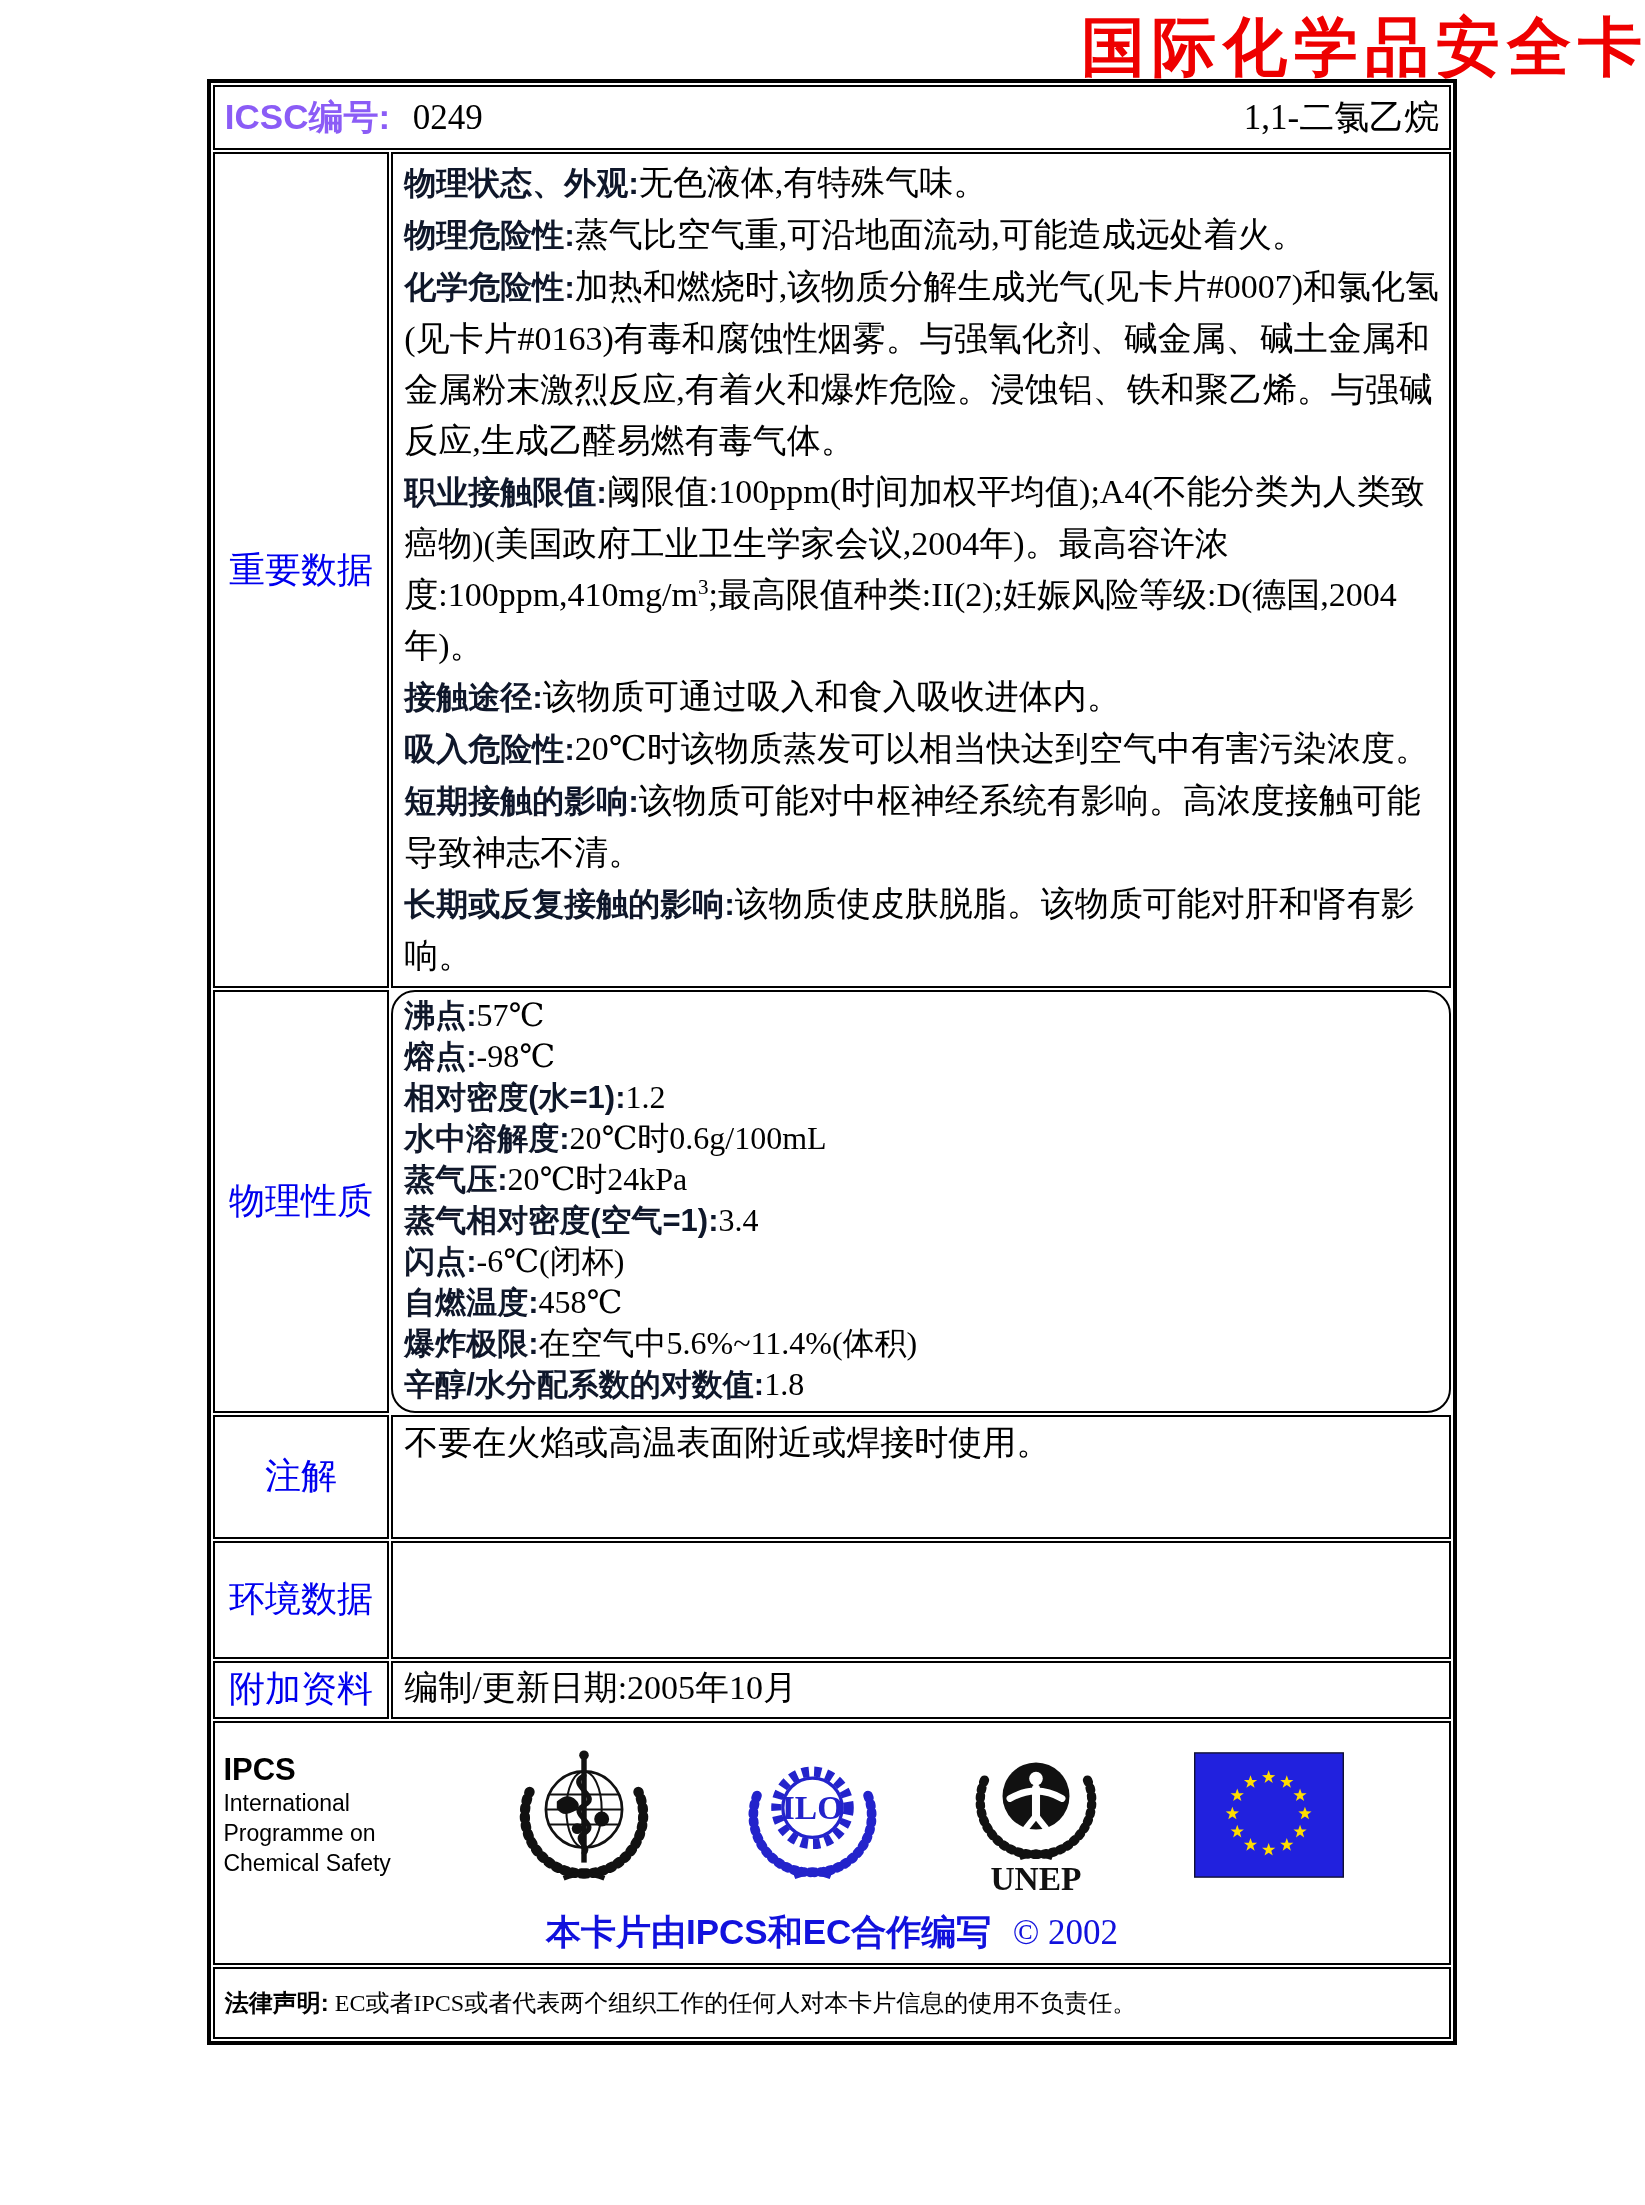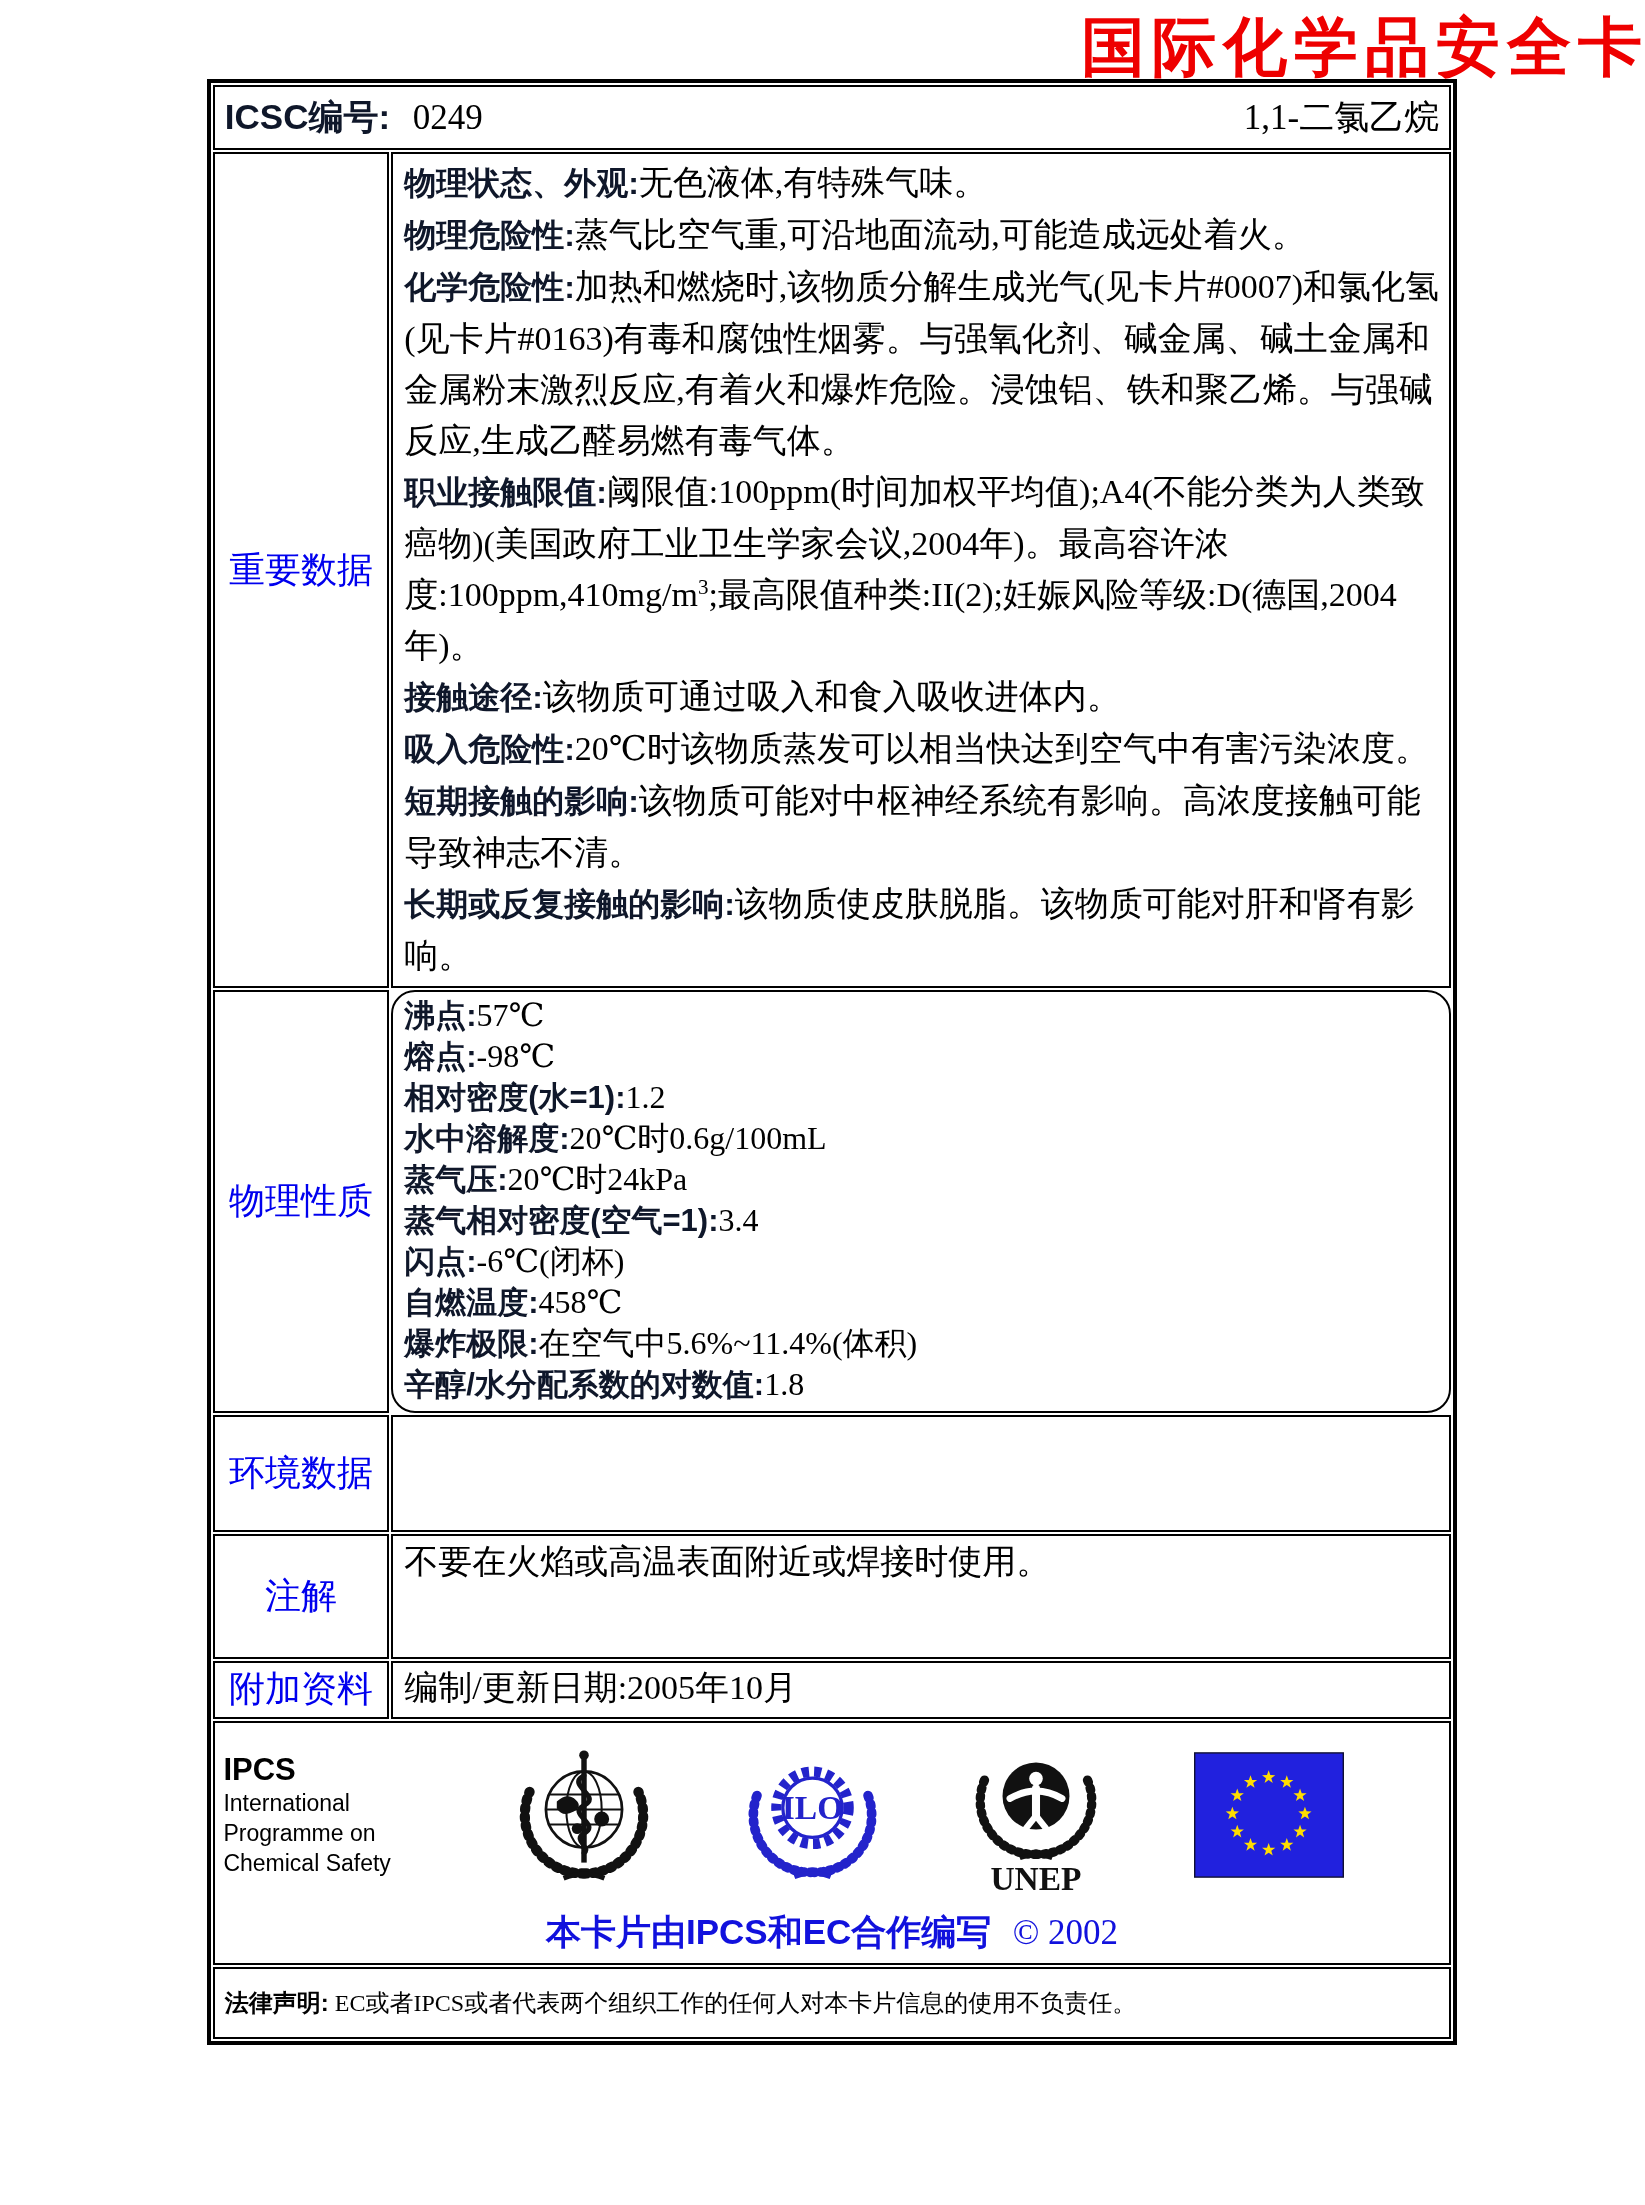--- a/index.html
+++ b/index.html
@@ -7,21 +7,21 @@
        font-family:"Liberation Serif","DejaVu Serif",serif;color:#000;}
   .page-title{position:absolute;top:4.2px;left:4px;width:100%;text-align:right;
        color:#ee0000;font-size:64px;font-weight:bold;letter-spacing:7px;
        font-family:"Liberation Serif","DejaVu Serif",serif;margin:0;}
   table.card{position:absolute;left:207px;top:79px;width:1250px;
        border:4.2px solid #000;border-spacing:2.8px;border-collapse:separate;
        table-layout:fixed;background:#fff;}
   td{border:2.1px solid #000;vertical-align:middle;background:#fff;}
   col.lblcol{width:176px;}
   .header-cell{padding:7px 9.8px;font-size:35px;}
-  .hdr-label{color:#0f172a;font-family:"Liberation Sans","DejaVu Sans",sans-serif;font-weight:bold;}
+  .hdr-label{color:#8b5cf6;font-family:"Liberation Sans","DejaVu Sans",sans-serif;font-weight:bold;}
   .hdr-value{margin-left:14px;font-family:Liberation Serif, serif;}
   .hdr-name{float:right;}
   .label-cell{color:#0000ee;text-align:center;font-weight:normal;font-size:36px;
        font-family:"Liberation Sans","DejaVu Sans",sans-serif;padding:2.8px;}
   .content-cell{padding:2.8px 9.8px 5.6px 11.2px;font-size:34px;vertical-align:top;}
   .imp{line-height:51px;}
   .para{margin:0;}
   .plabel{color:#0f172a;font-family:"Liberation Sans","DejaVu Sans",sans-serif;
        font-weight:bold;font-size:32px;}
   .phys{line-height:41px;font-size:32px;border-radius:24px;}
@@ -89,27 +89,27 @@
         <div class="para"><span class="plabel">蒸气压:</span><span>20℃时24kPa</span></div>
         <div class="para"><span class="plabel">蒸气相对密度(空气=1):</span><span>3.4</span></div>
         <div class="para"><span class="plabel">闪点:</span><span>-6℃(闭杯)</span></div>
         <div class="para"><span class="plabel">自燃温度:</span><span>458℃</span></div>
         <div class="para"><span class="plabel">爆炸极限:</span><span>在空气中5.6%~11.4%(体积)</span></div>
         <div class="para"><span class="plabel">辛醇/水分配系数的对数值:</span><span>1.8</span></div>
       </td>
     </tr>
 
     <tr>
-      <td class="label-cell">环境数据</td>
-      <td class="content-cell env-cell"></td>
+      <td class="label-cell">注解</td>
+      <td class="content-cell notes-cell">不要在火焰或高温表面附近或焊接时使用。</td>
     </tr>
 
     <tr>
-      <td class="label-cell">注解</td>
-      <td class="content-cell notes-cell">不要在火焰或高温表面附近或焊接时使用。</td>
+      <td class="label-cell">环境数据</td>
+      <td class="content-cell env-cell"></td>
     </tr>
 
     <tr>
       <td class="label-cell">附加资料</td>
       <td class="content-cell addl-cell">编制/更新日期:2005年10月</td>
     </tr>
 
     <tr>
       <td colspan="2" class="logos-cell">
         <div class="logos-row">

